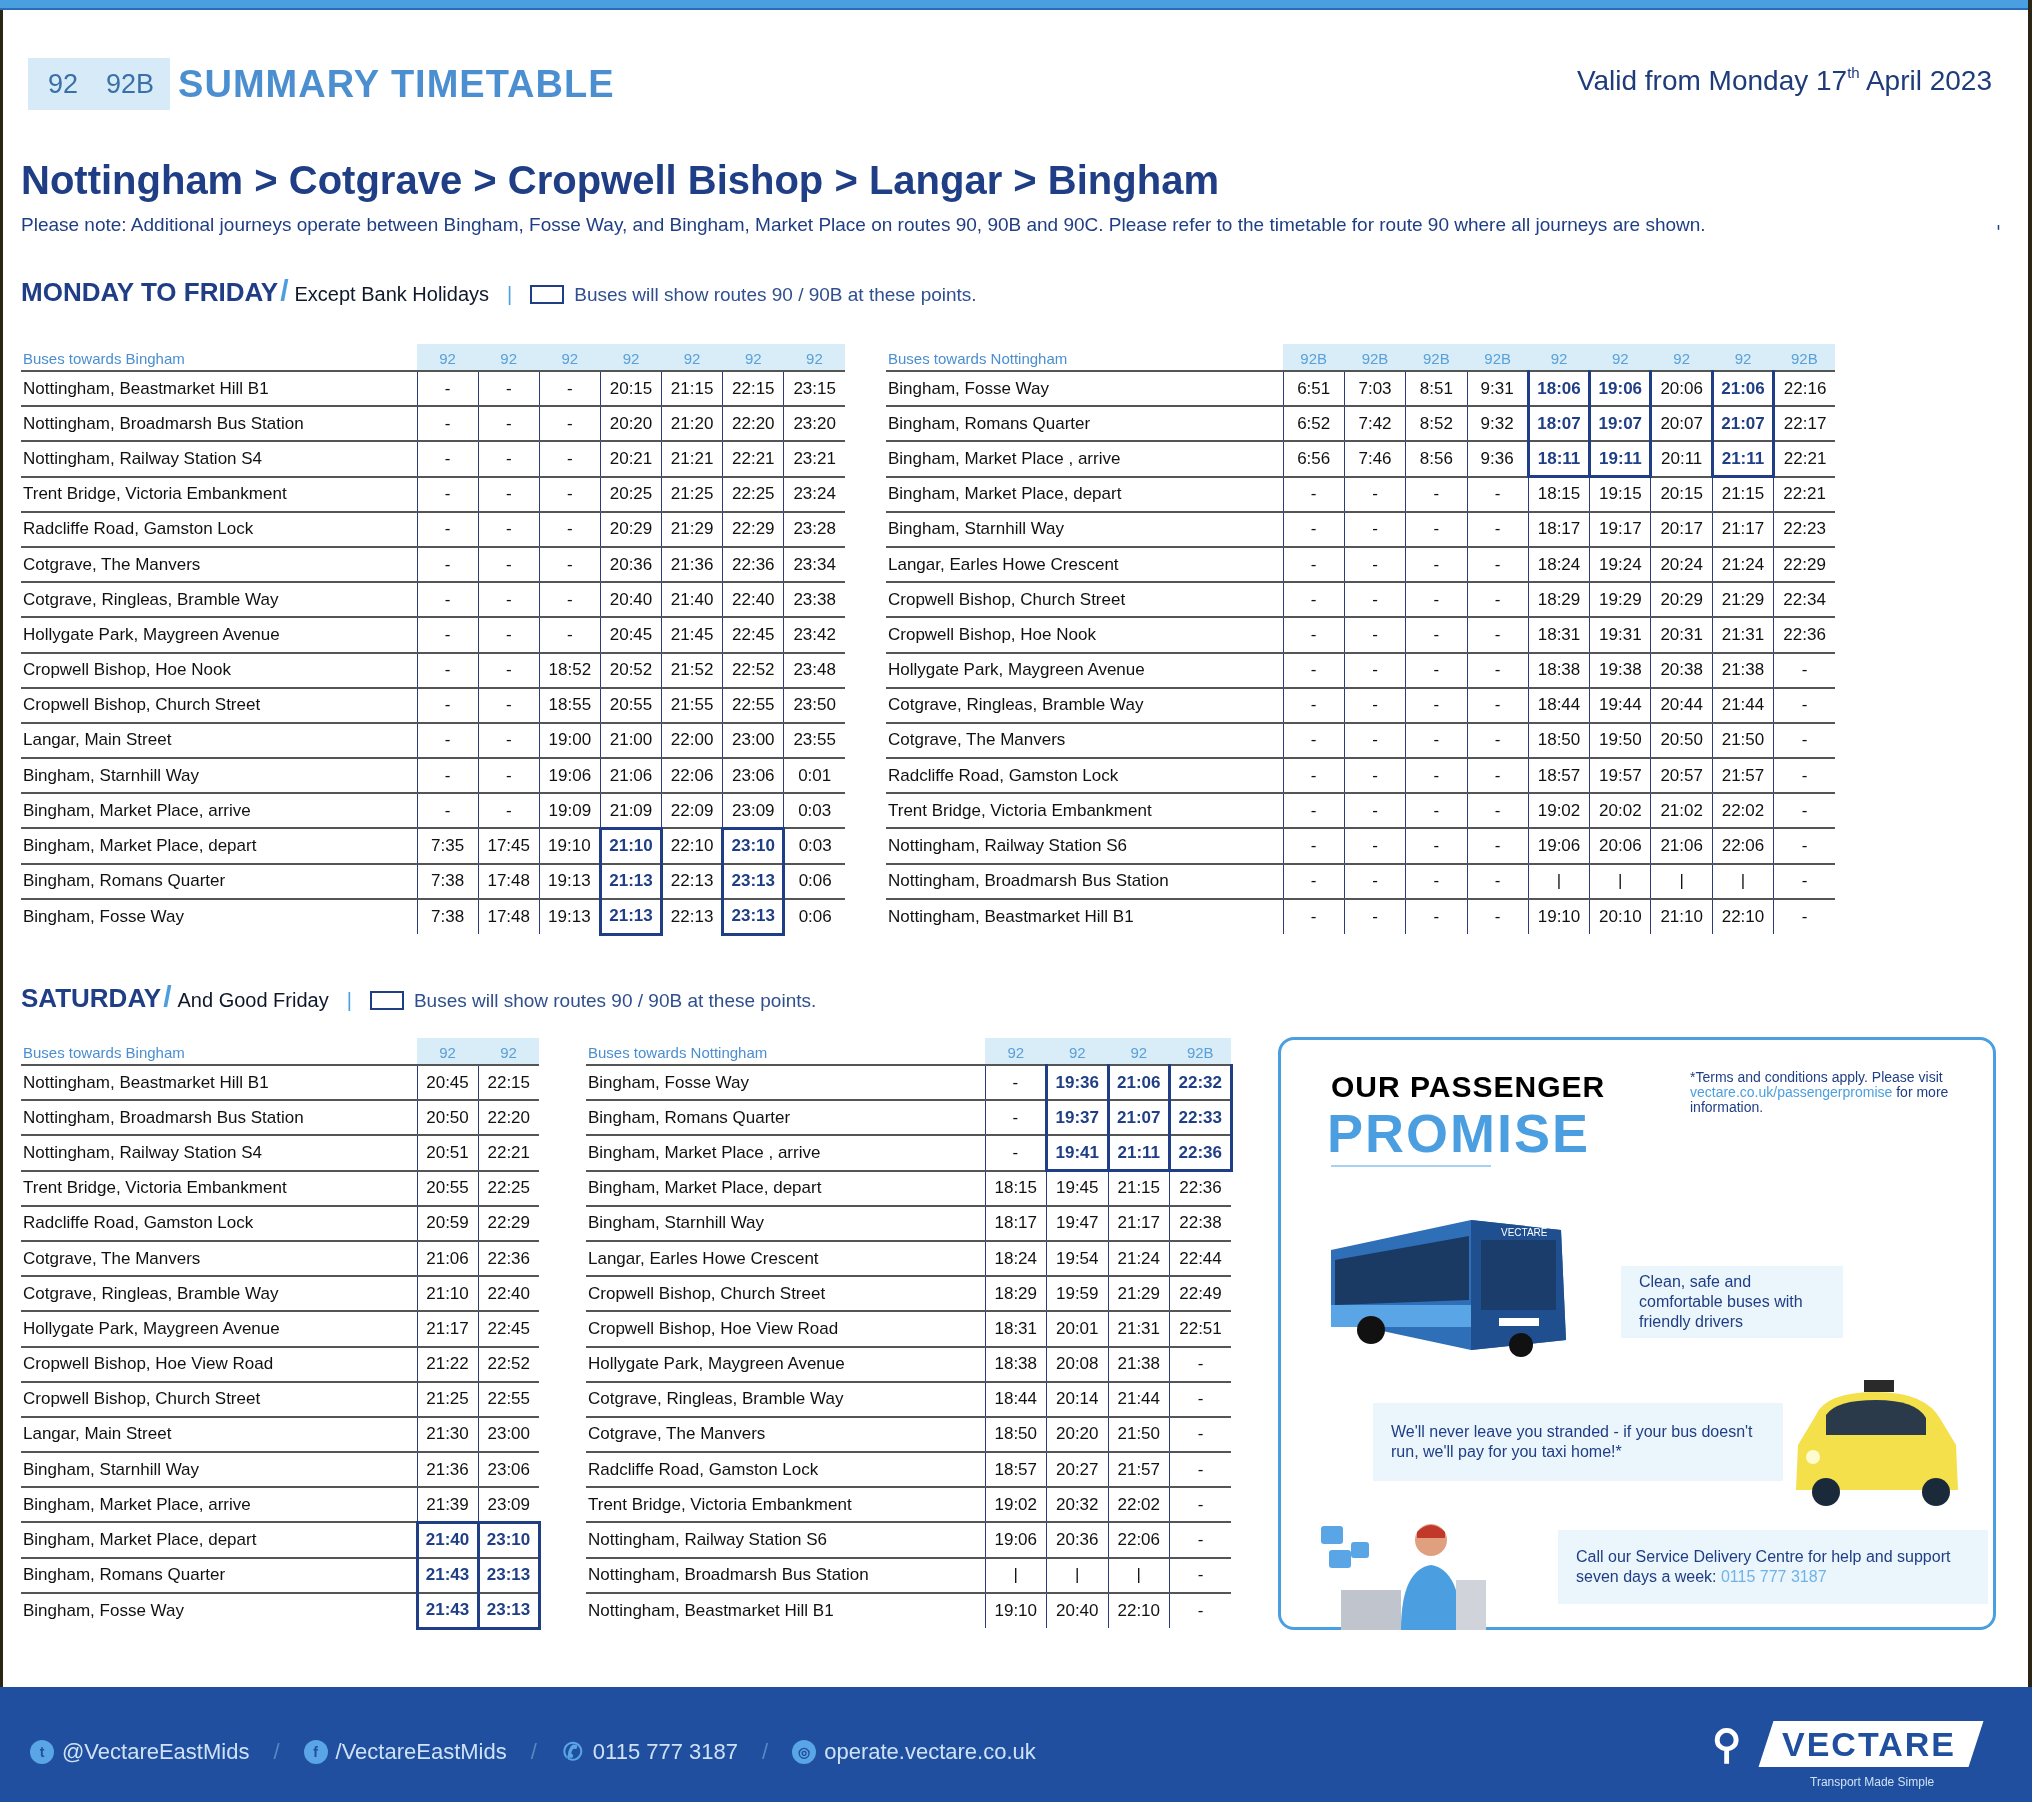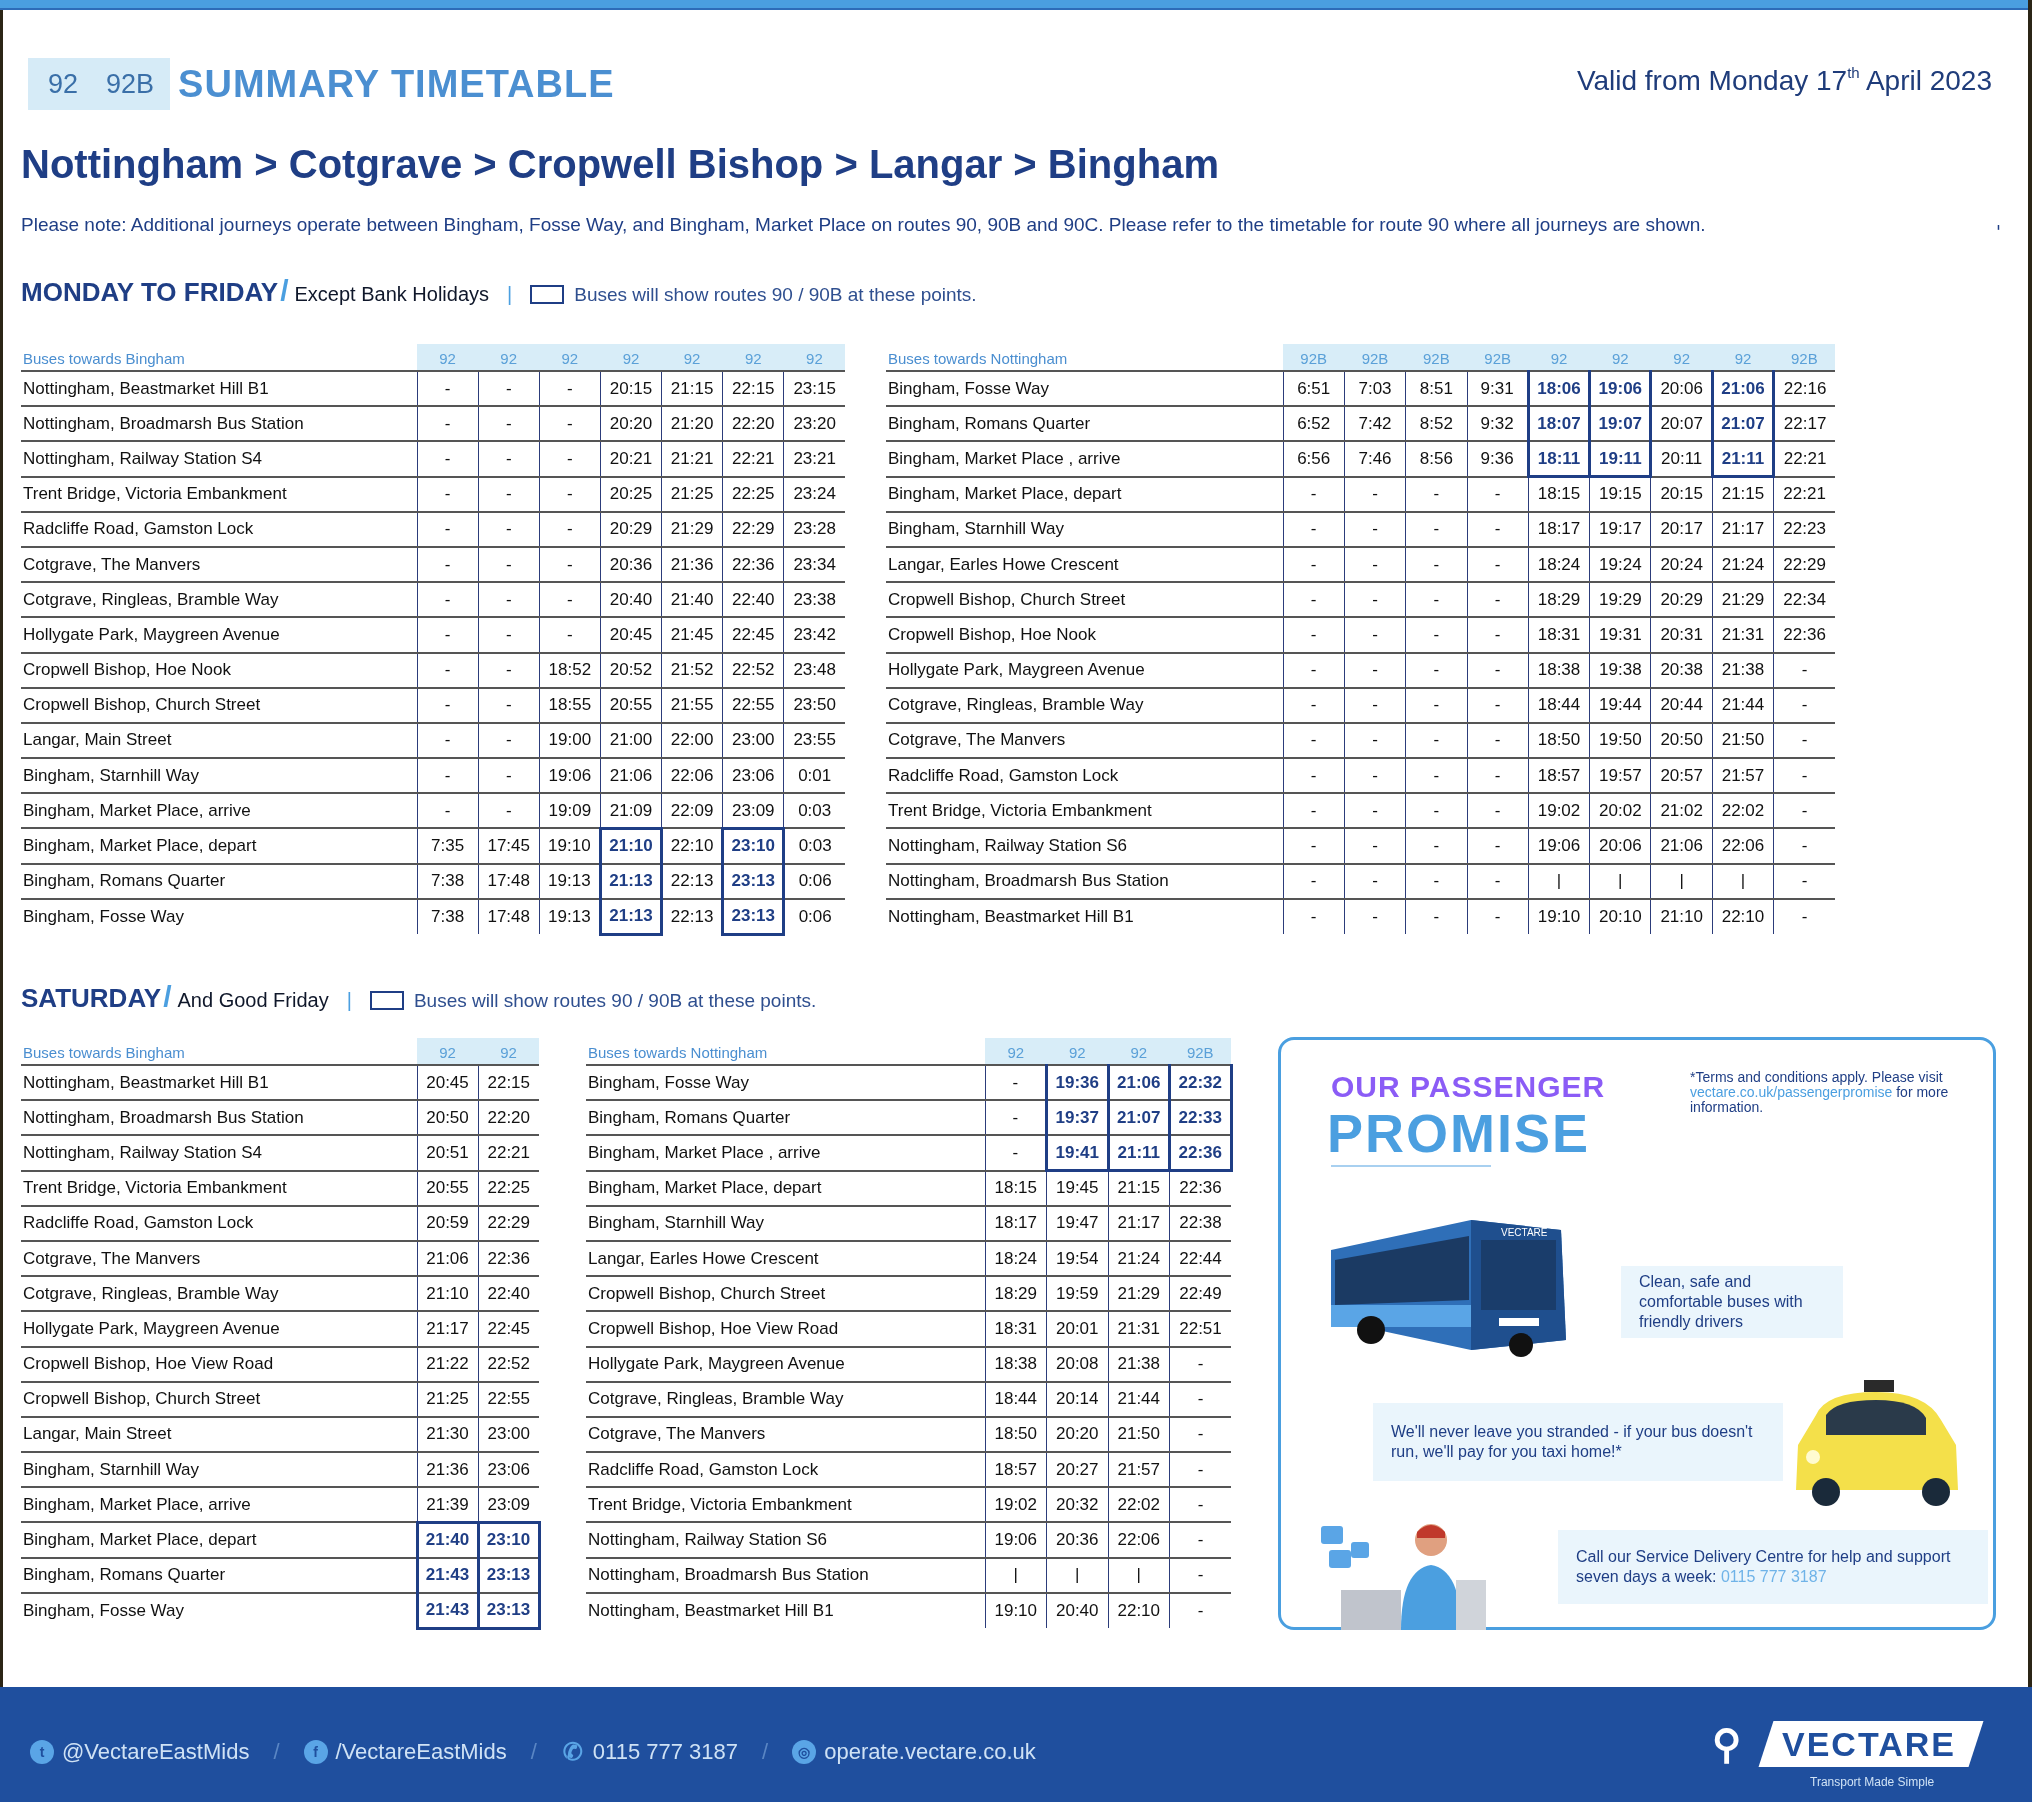--- a/index.html
+++ b/index.html
@@ -12,21 +12,21 @@
   .left-edge { left: 0; top: 0; width: 3px; height: 1802px; background: #2b2516; }
 
   .header-band { left: 28px; top: 58px; height: 52px; display: flex; align-items: center; }
   .route-chip { background: #d6ebf7; color: #3a6fa8; font-size: 27px; padding: 0 14px; height: 52px; display: flex; align-items: center; font-family: "Liberation Sans", sans-serif; }
   .route-chip.first { padding-left: 20px; }
   .route-chip.second { padding-right: 16px; }
   .summary-title { color: #4b8fd1; font-size: 38px; font-weight: bold; letter-spacing: 1px; margin-left: 8px; font-family: "Liberation Sans", sans-serif; }
   .valid-from { right: 40px; top: 64px; font-size: 28px; color: #1f3c7a; font-family: "Liberation Sans", sans-serif; }
   .valid-from sup { font-size: 15px; vertical-align: 12px; }
 
-  .route-title { left: 21px; top: 142px; font-size: 40px; font-weight: bold; color: #1f3e85; font-family: "Liberation Sans", sans-serif; }
+  .route-title { left: 21px; top: 158px; font-size: 40px; font-weight: bold; color: #1f3e85; font-family: "Liberation Sans", sans-serif; }
   .note { left: 21px; top: 214px; font-size: 19px; color: #1f3e85; font-family: "Liberation Sans", sans-serif; }
   .stray-mark { left: 1996px; top: 221px; font-size: 18px; color: #1f3e85; }
 
   .section-heading { left: 21px; display: flex; align-items: baseline; font-family: "Liberation Sans", sans-serif; white-space: nowrap; }
   .section-heading .main { font-size: 26px; font-weight: bold; color: #1f3e85; }
   .section-heading .slash { font-size: 30px; color: #4b9fe0; font-weight: bold; margin: 0 6px 0 2px; }
   .section-heading .sub { font-size: 20px; color: #0f172a; }
   .section-heading .pipe { font-size: 20px; color: #4b9fe0; margin: 0 18px; }
   .legend-box { display: inline-block; width: 34px; height: 19px; border: 2px solid #1f3e85; margin-right: 10px; position: relative; top: 3px; }
   .section-heading .legend-text { font-size: 19px; color: #2f4f8f; }
@@ -37,21 +37,21 @@
   table.tt th.label-head { text-align: left; color: #4a8ed0; font-size: 15px; padding-left: 2px; }
   table.tt td { height: 35.2px; font-size: 17px; color: #111; border-top: 2px solid #555; text-align: center; white-space: nowrap; }
   table.tt td.label { text-align: left; padding-left: 2px; font-size: 17px; }
   table.tt td.t { border-left: 1px solid #2c3c7a; }
   table.tt tr:first-child td { border-top: 2px solid #555; }
   table.tt td.hl-top { border-top: 3px solid #1f3e85; }
   table.tt td.hl-bottom { border-bottom: 3px solid #1f3e85; }
   table.tt td.hl-side { border-left: 3px solid #1f3e85; border-right: 3px solid #1f3e85; color: #1f3e85; font-weight: bold; }
 
   .promise { left: 1278px; top: 1037px; width: 718px; height: 593px; border: 3px solid #4a9fe0; border-radius: 16px; background: #ffffff; }
-  .promise-title-1 { left: 50px; top: 30px; font-size: 30px; font-weight: bold; color: #8b5cf6; letter-spacing: 1px; font-family: "Liberation Sans", sans-serif; }
+  .promise-title-1 { left: 50px; top: 30px; font-size: 30px; font-weight: bold; color: #000000; letter-spacing: 1px; font-family: "Liberation Sans", sans-serif; }
   .promise-title-2 { left: 46px; top: 62px; font-size: 54px; font-weight: bold; color: #4b9fe0; letter-spacing: 2px; font-family: "Liberation Sans", sans-serif; }
   .promise-underline { left: 50px; top: 125px; width: 160px; height: 2px; background: #a8d0f0; }
   .terms { left: 400px; top: 30px; width: 300px; font-size: 14px; color: #1f3e85; line-height: 15px; font-family: "Liberation Sans", sans-serif; margin-left: 9px; }
   .terms .link { color: #4b9fe0; }
   .promise-card { background: #eaf5fc; color: #1f3e85; font-size: 16px; line-height: 20px; padding: 0 18px; display: flex; align-items: center; font-family: "Liberation Sans", sans-serif; margin-left: 32px; }
   .card-1 { left: 308px; top: 226px; width: 222px; height: 72px; }
   .card-2 { left: 60px; top: 363px; width: 410px; height: 78px; }
   .card-3 { left: 245px; top: 490px; width: 430px; height: 74px; }
   .card-3 .phone { color: #6fb3e8; }
 

